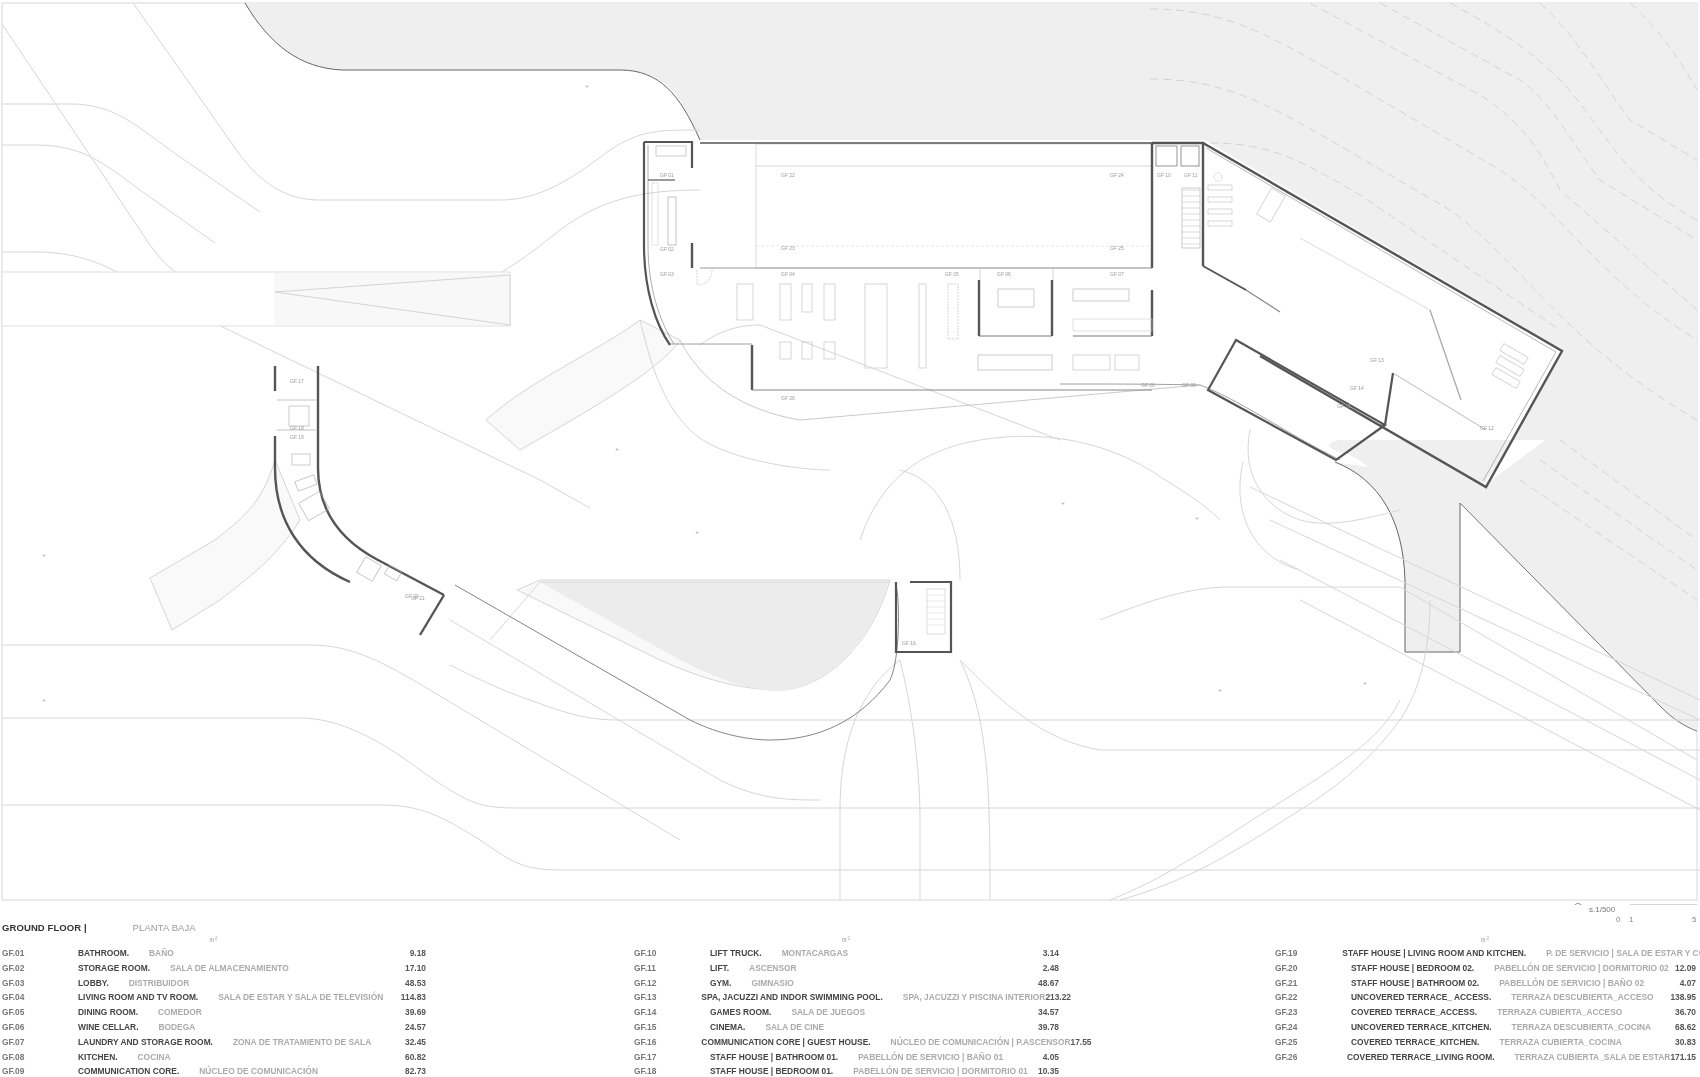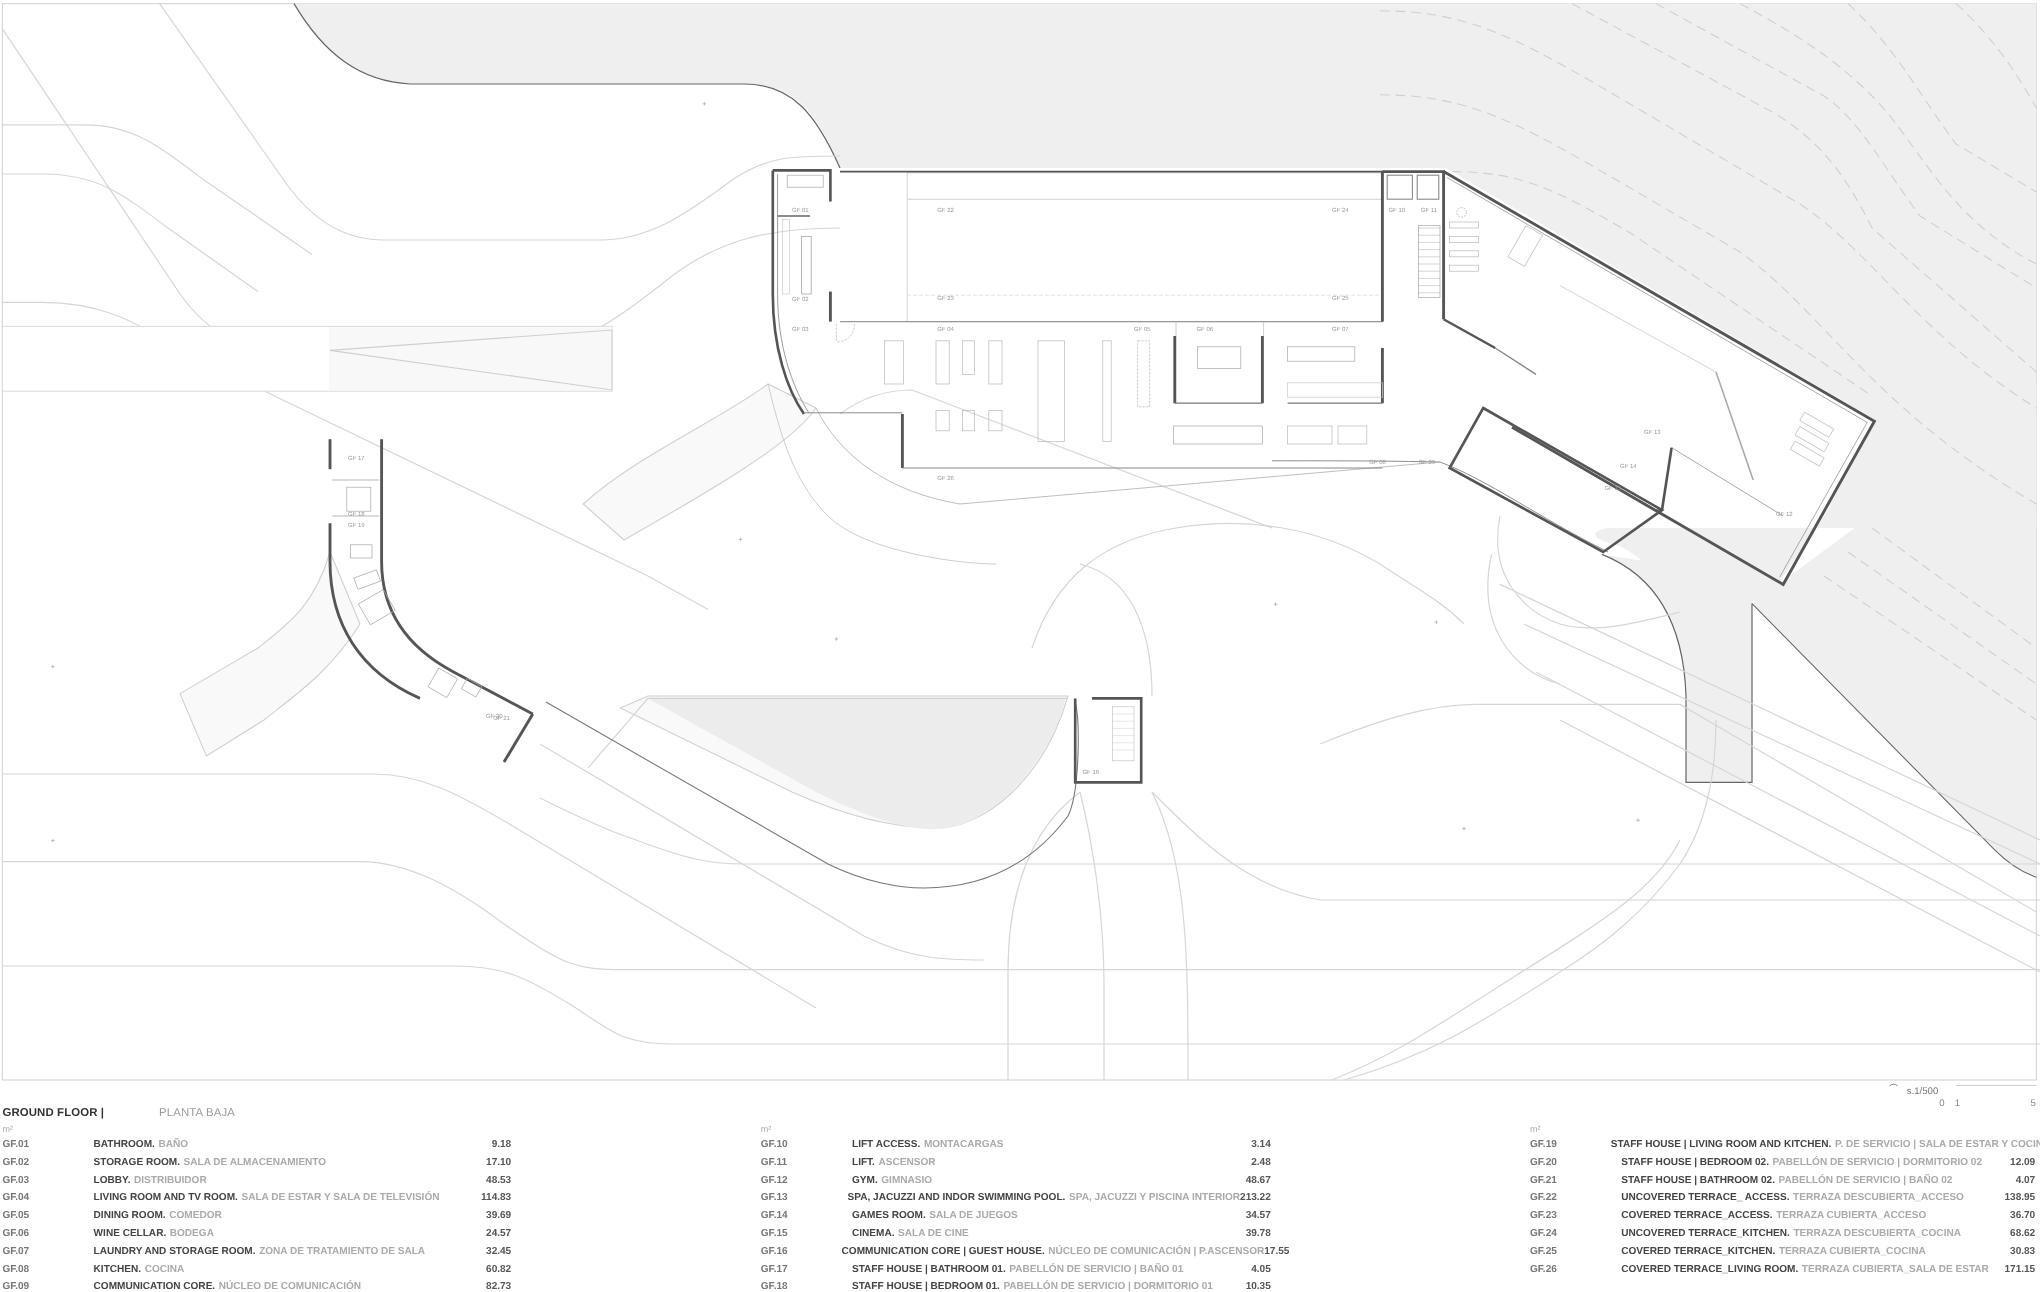--- a/index.html
+++ b/index.html
@@ -5,25 +5,25 @@
   html, body { margin: 0; padding: 0; background: #ffffff; }
   body { width: 1700px; height: 1077px; position: relative; overflow: hidden;
          font-family: "Liberation Sans", "DejaVu Sans", sans-serif; color: #4a4a4a; }
   #plan { position: absolute; left: 0; top: 0; width: 1700px; height: 905px; }
   .rl { font-family: "Liberation Sans", sans-serif; font-size: 5px; fill: #9a9a9a; }
   .scale-text { position: absolute; top: 905px; left: 1589px; font-size: 8px; color: #777; }
   .scale-num { position: absolute; font-size: 8px; color: #888; }
   .heading { position: absolute; left: 2px; top: 922px; font-size: 9.5px; font-weight: bold; color: #333; letter-spacing: 0.1px; }
   .heading .es { font-weight: normal; color: #9a9a9a; margin-left: 43px; }
   .legend-col { position: absolute; top: 936px; }
-  .unit { text-align: left; font-size: 7.5px; color: #aaa; height: 12px; }
+  .unit { text-align: center; font-size: 7.5px; color: #aaa; height: 12px; font-family: Liberation Mono, monospace; }
   .row { display: flex; align-items: baseline; height: 14.8px; font-size: 8.4px; white-space: nowrap; font-weight: bold; }
   .code { width: 31px; color: #777; }
   .name-en { color: #444; padding-left: 45px; }
-  .name-es { color: #aaa; margin-left: 3px; }
+  .name-es { color: #aaa; margin-left: 20px; }
   .area { margin-left: auto; color: #555; text-align: right; }
 </style>
 </head>
 <body>
 
 <svg id="plan" viewBox="0 0 1700 905" xmlns="http://www.w3.org/2000/svg">
 
   <rect x="2" y="3" width="1695" height="897" fill="#fff" stroke="#d8d8d8" stroke-width="1"></rect>
 
   <path d="M245,3 C270,45 300,68 342,70 L620,70 C660,70 680,90 700,140 L1150,140 L1205,140 L1563,350 L1520,430 L1480,490 C1470,500 1458,505 1450,500 L1460,500 L1460,652 L1405,652 L1405,560 C1405,505 1380,470 1350,455 C1310,445 1340,440 1340,440 L1697,440 L1697,3 Z" fill="#efefef" stroke="none"></path>
@@ -342,21 +342,21 @@
         <span class="name-es">NÚCLEO DE COMUNICACIÓN</span>
         <span class="area">82.73</span>
       </div>
     </div>
 </div>
 <div class="legend-col" style="left:634px;width:425px;">
   <div class="unit">m²</div>
   <div id="col-1">
       <div class="row">
         <span class="code">GF.10</span>
-        <span class="name-en">LIFT ACCESS.</span>
+        <span class="name-en">LIFT TRUCK.</span>
         <span class="name-es">MONTACARGAS</span>
         <span class="area">3.14</span>
       </div>
       <div class="row">
         <span class="code">GF.11</span>
         <span class="name-en">LIFT.</span>
         <span class="name-es">ASCENSOR</span>
         <span class="area">2.48</span>
       </div>
       <div class="row">

